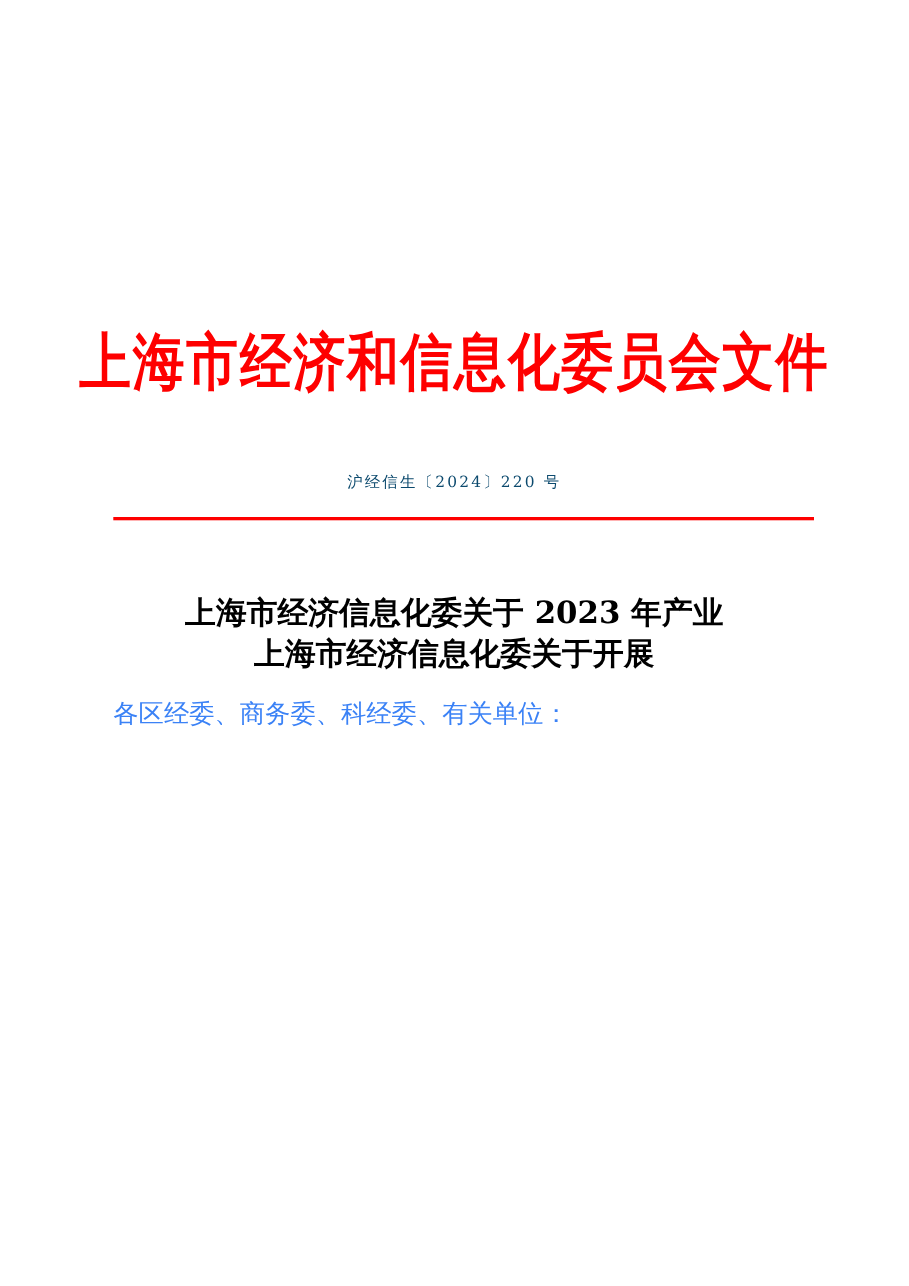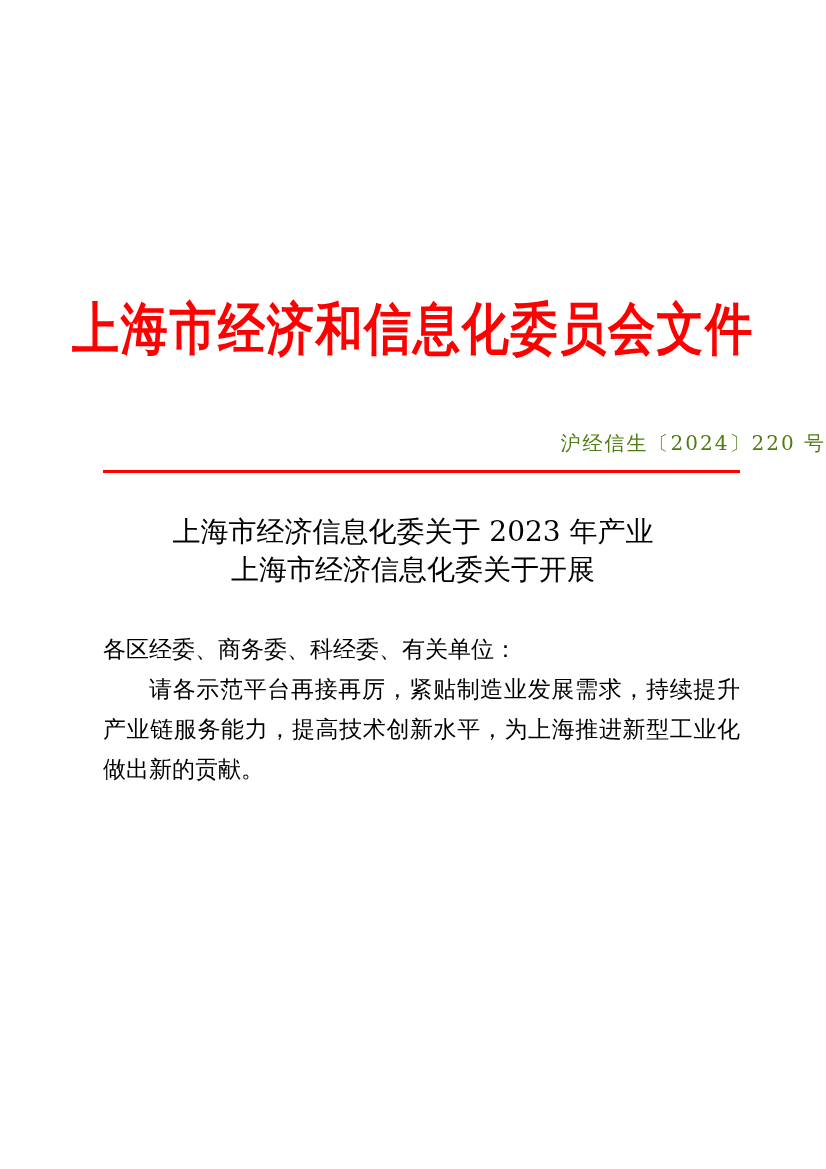--- a/index.html
+++ b/index.html
@@ -30,56 +30,56 @@
     transform: scaleX(0.84);
     transform-origin: 50% 50%;
     white-space: nowrap;
   }
   
   .doc-number {
     position: absolute;
     top: 430px;
     left: 0;
     width: 100%;
-    text-align: right;
-    font-size: 20px;
+    text-align: center;
+    font-size: 14px;
     letter-spacing: 2px;
-    color: #4d7c0f;
+    color: #0c4a6e;
   }
   
   .red-rule {
     position: absolute;
     top: 470px;
     left: 103px;
     width: 637px;
     height: 3px;
     background: var(--accent-red, #fe0000);
   }
   
   .notice-title {
     position: absolute;
-    top: 513px;
+    top: 538px;
     left: 0;
     width: 100%;
     text-align: center;
     font-size: 28px;
-    font-weight: normal;
+    font-weight: bold;
     line-height: 38px;
     color: #000000;
   }
   
   .body-text {
     position: absolute;
     top: 629px;
     left: 103px;
     width: 637px;
     font-size: 23px;
     line-height: 40px;
     text-align: justify;
-    color: #000000;
+    color: #3b82f6;
   }
   .body-text p { margin: 0; }
   .body-text p.indent { text-indent: 2em; }
   
   .page-number {
     position: absolute;
     top: 1010px;
     right: 100px;
     font-size: 21px;
     letter-spacing: 4px;
@@ -98,18 +98,17 @@
 
   <div class="red-rule"></div>
 
   <div class="notice-title">
     <div>上海市经济信息化委关于 2023 年产业</div>
     <div>上海市经济信息化委关于开展</div>
   </div>
 
   <div class="body-text">
     <p>各区经委、商务委、科经委、有关单位：</p>
-    <p class="indent">请各示范平台再接再厉，紧贴制造业发展需求，持续提升产业链服务能力，提高技术创新水平，为上海推进新型工业化做出新的贡献。</p>
   </div>
 
   <div class="page-number">— 1 —</div>
 
 </div>
 
 </body></html>

